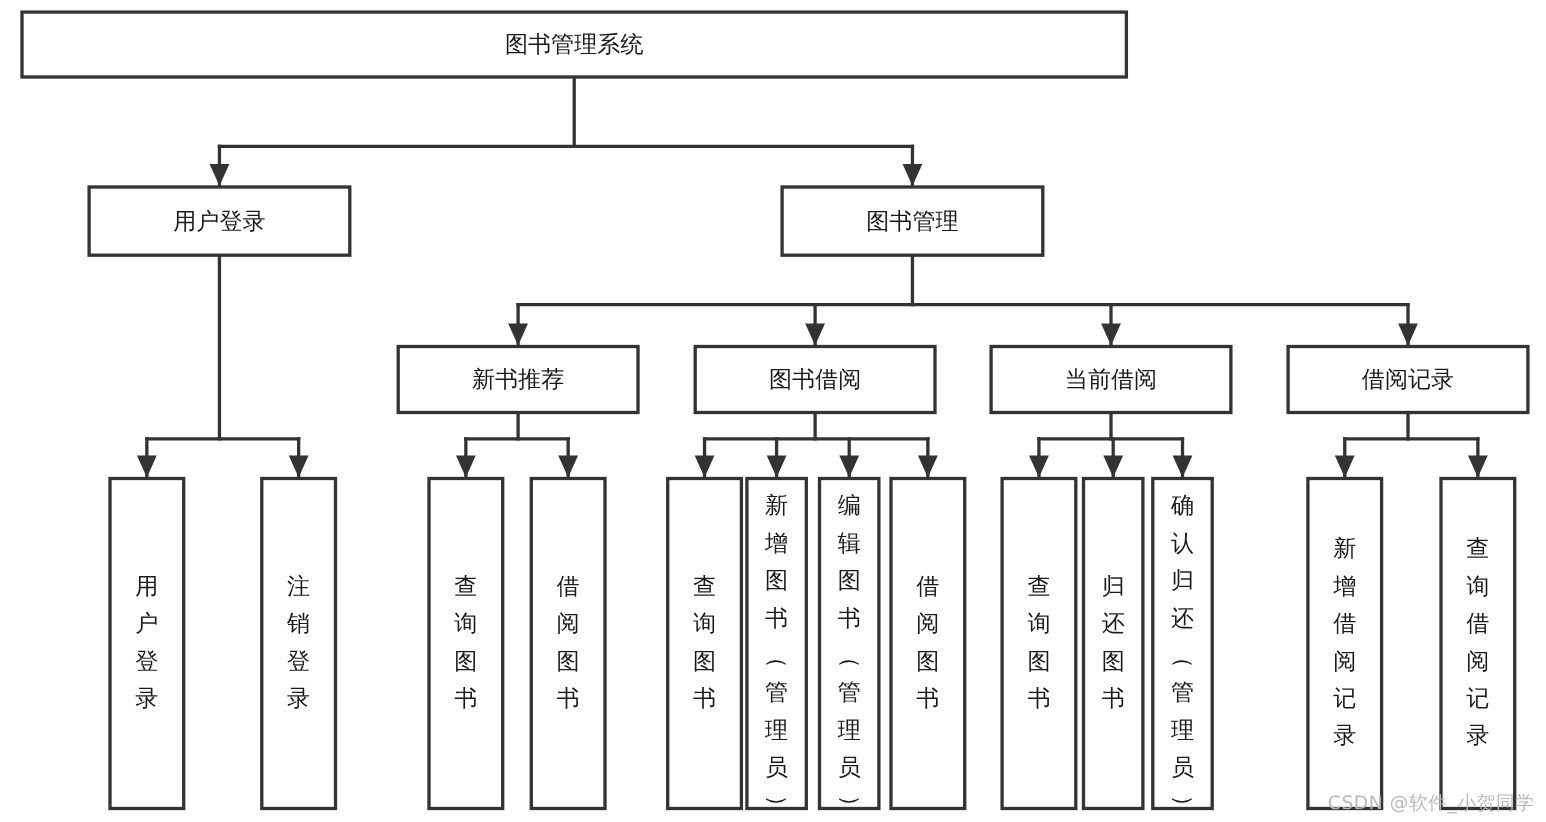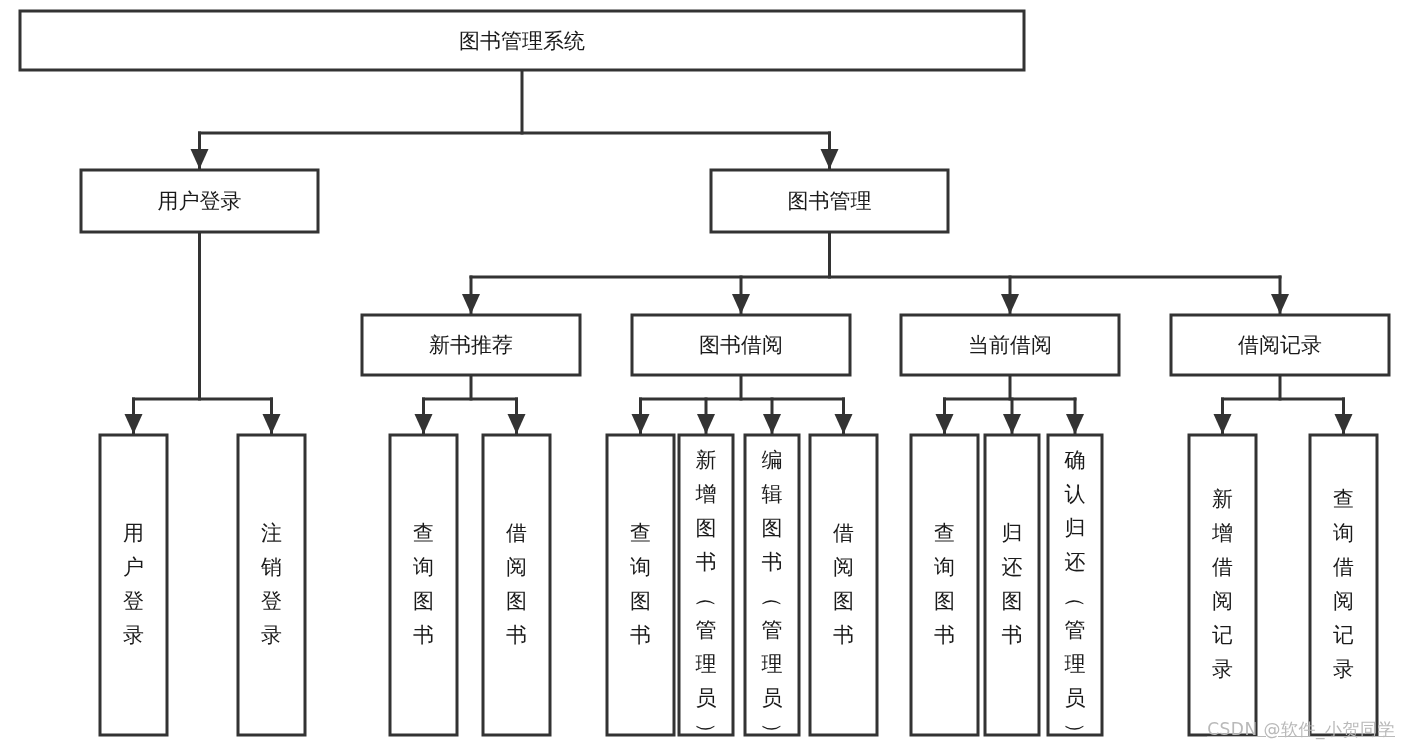--- a/index.html
+++ b/index.html
@@ -57,21 +57,20 @@
   .watermark-text {
     position: absolute;
     right: 10px;
     bottom: 6px;
     font-family: "DejaVu Sans", "Liberation Sans", sans-serif;
     font-size: 17px;
     color: #b9b9b9;
     white-space: nowrap;
     letter-spacing: 0.5px;
     user-select: none;
-    text-decoration: underline;
   }
 </style>
 </head>
 <body>
 
 <div id="diagram-root">
   <svg id="flow" viewBox="0 0 1405 747" xmlns="http://www.w3.org/2000/svg">
     <g id="edges-layer">
         <line x1="522" y1="70" x2="522" y2="133" class="edge-line"></line>
         <line x1="199.5" y1="133" x2="829.5" y2="133" class="edge-line"></line>

